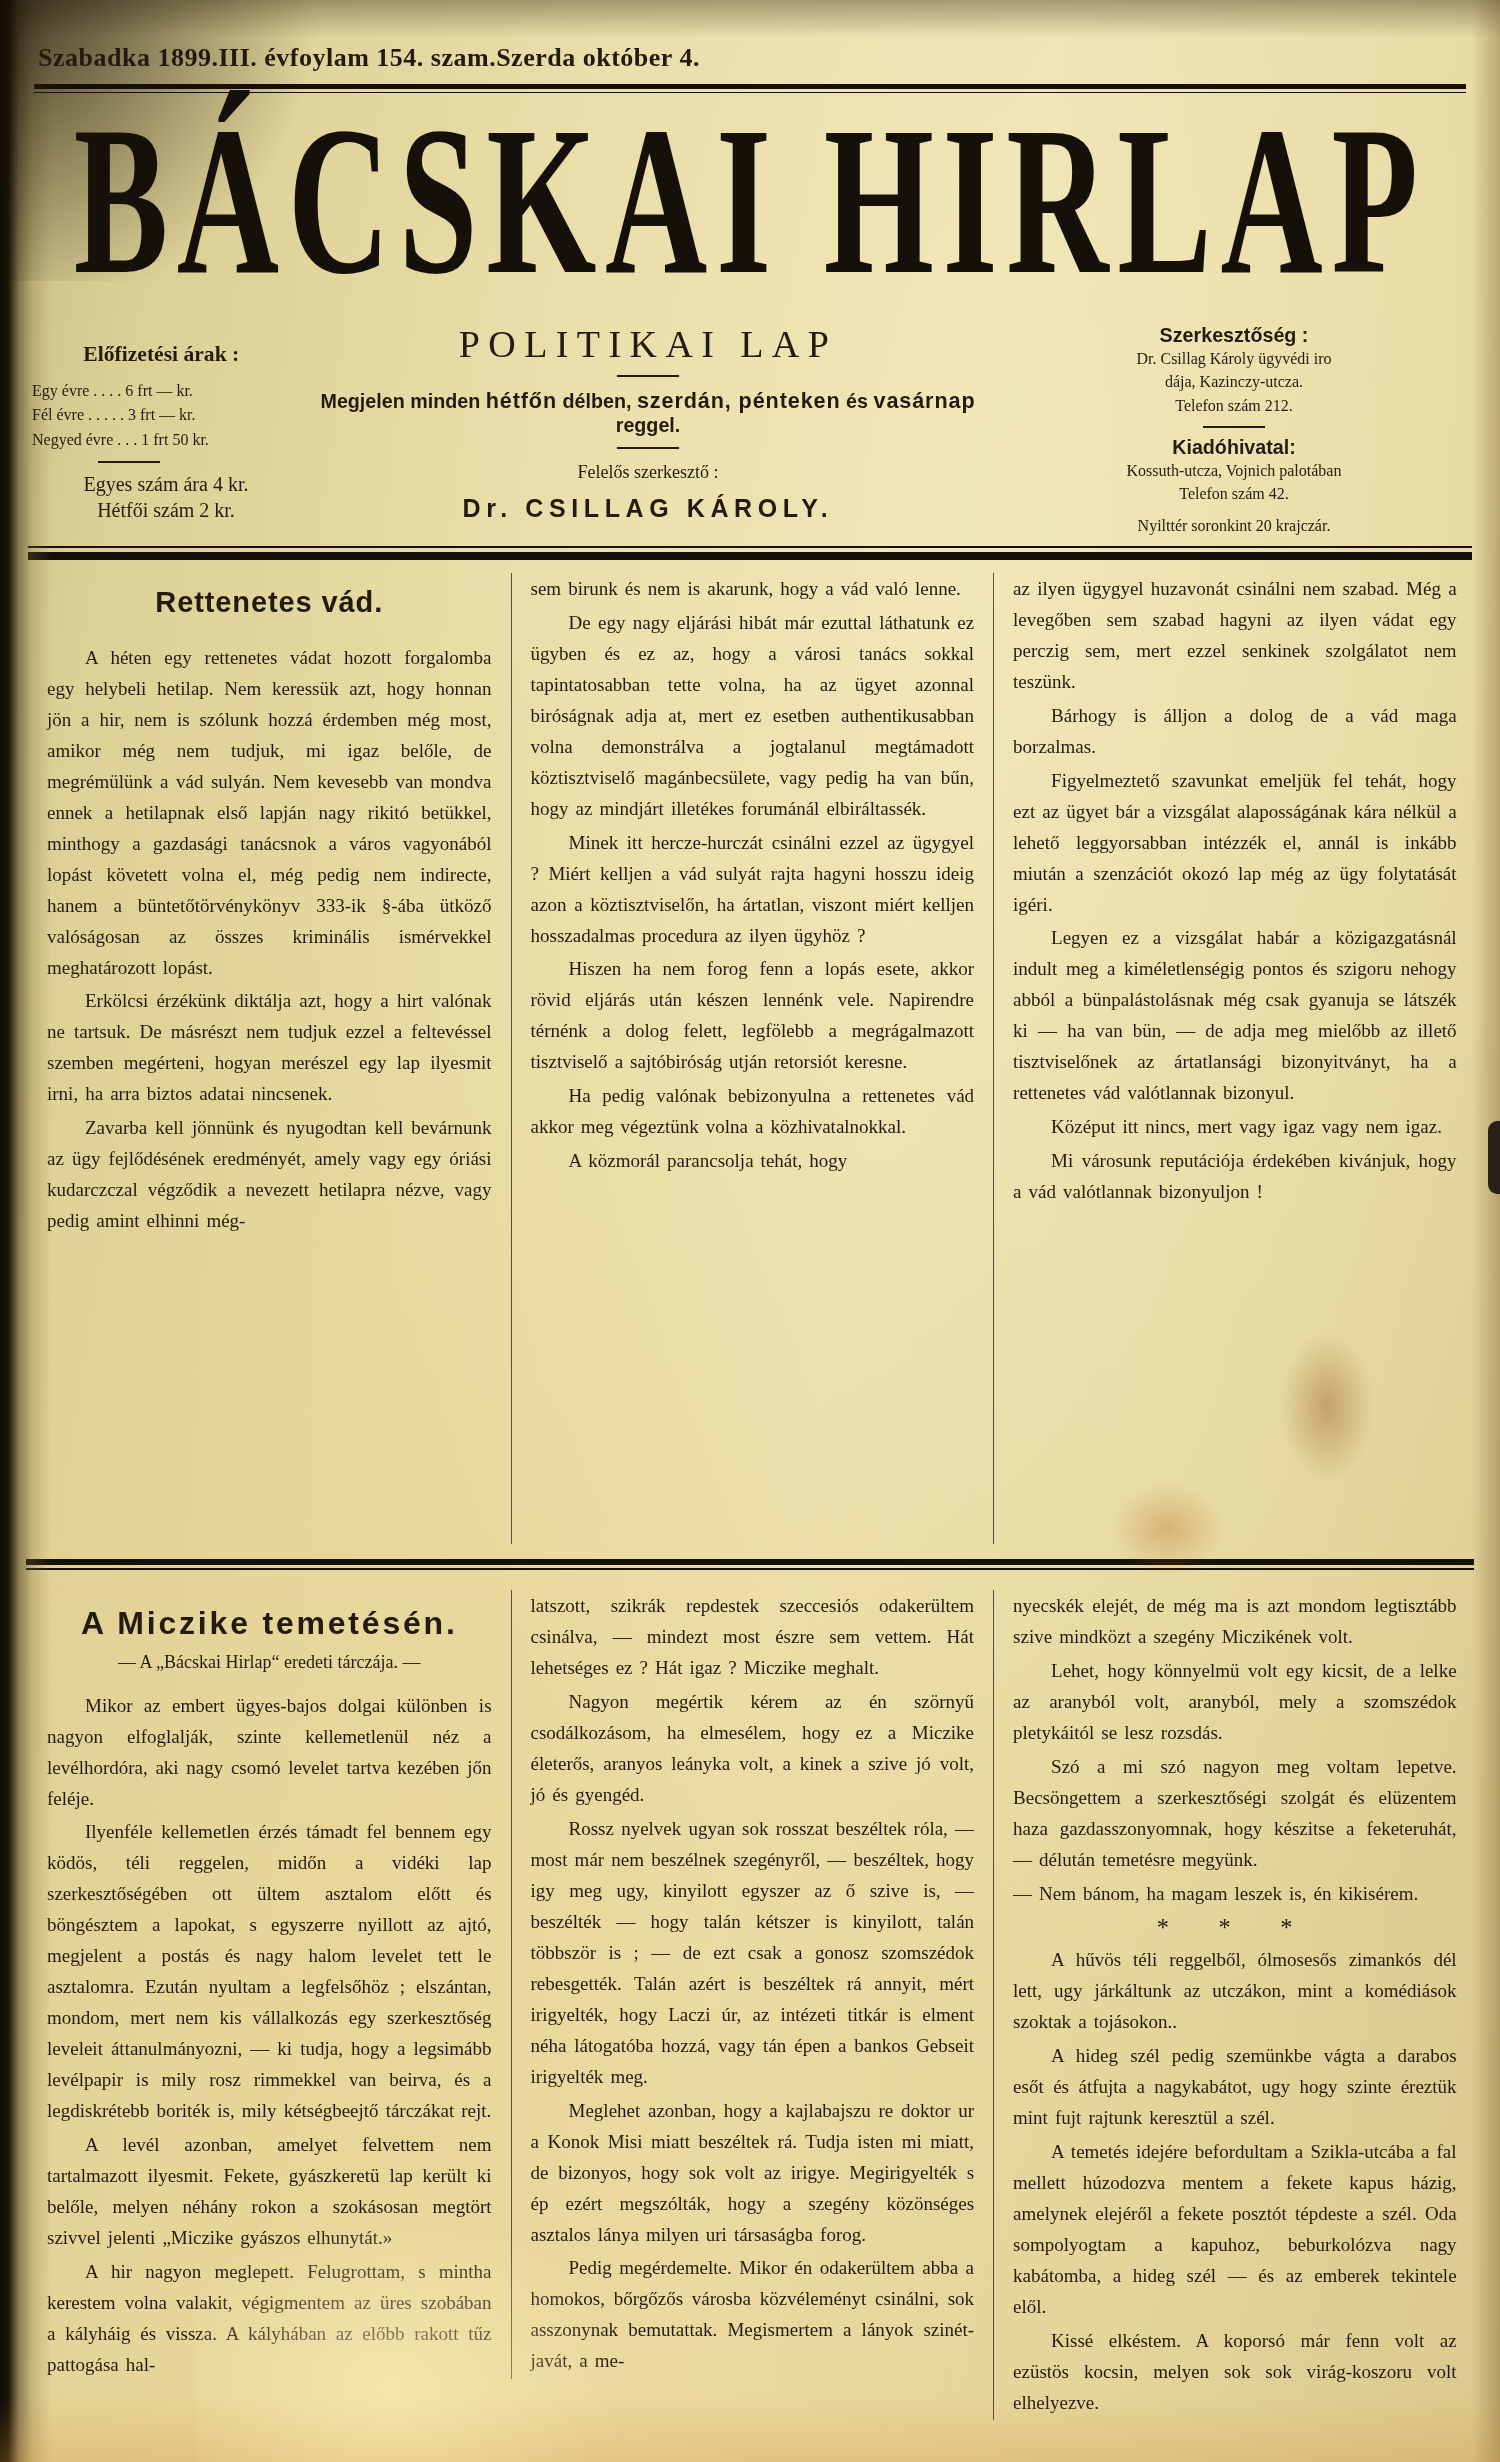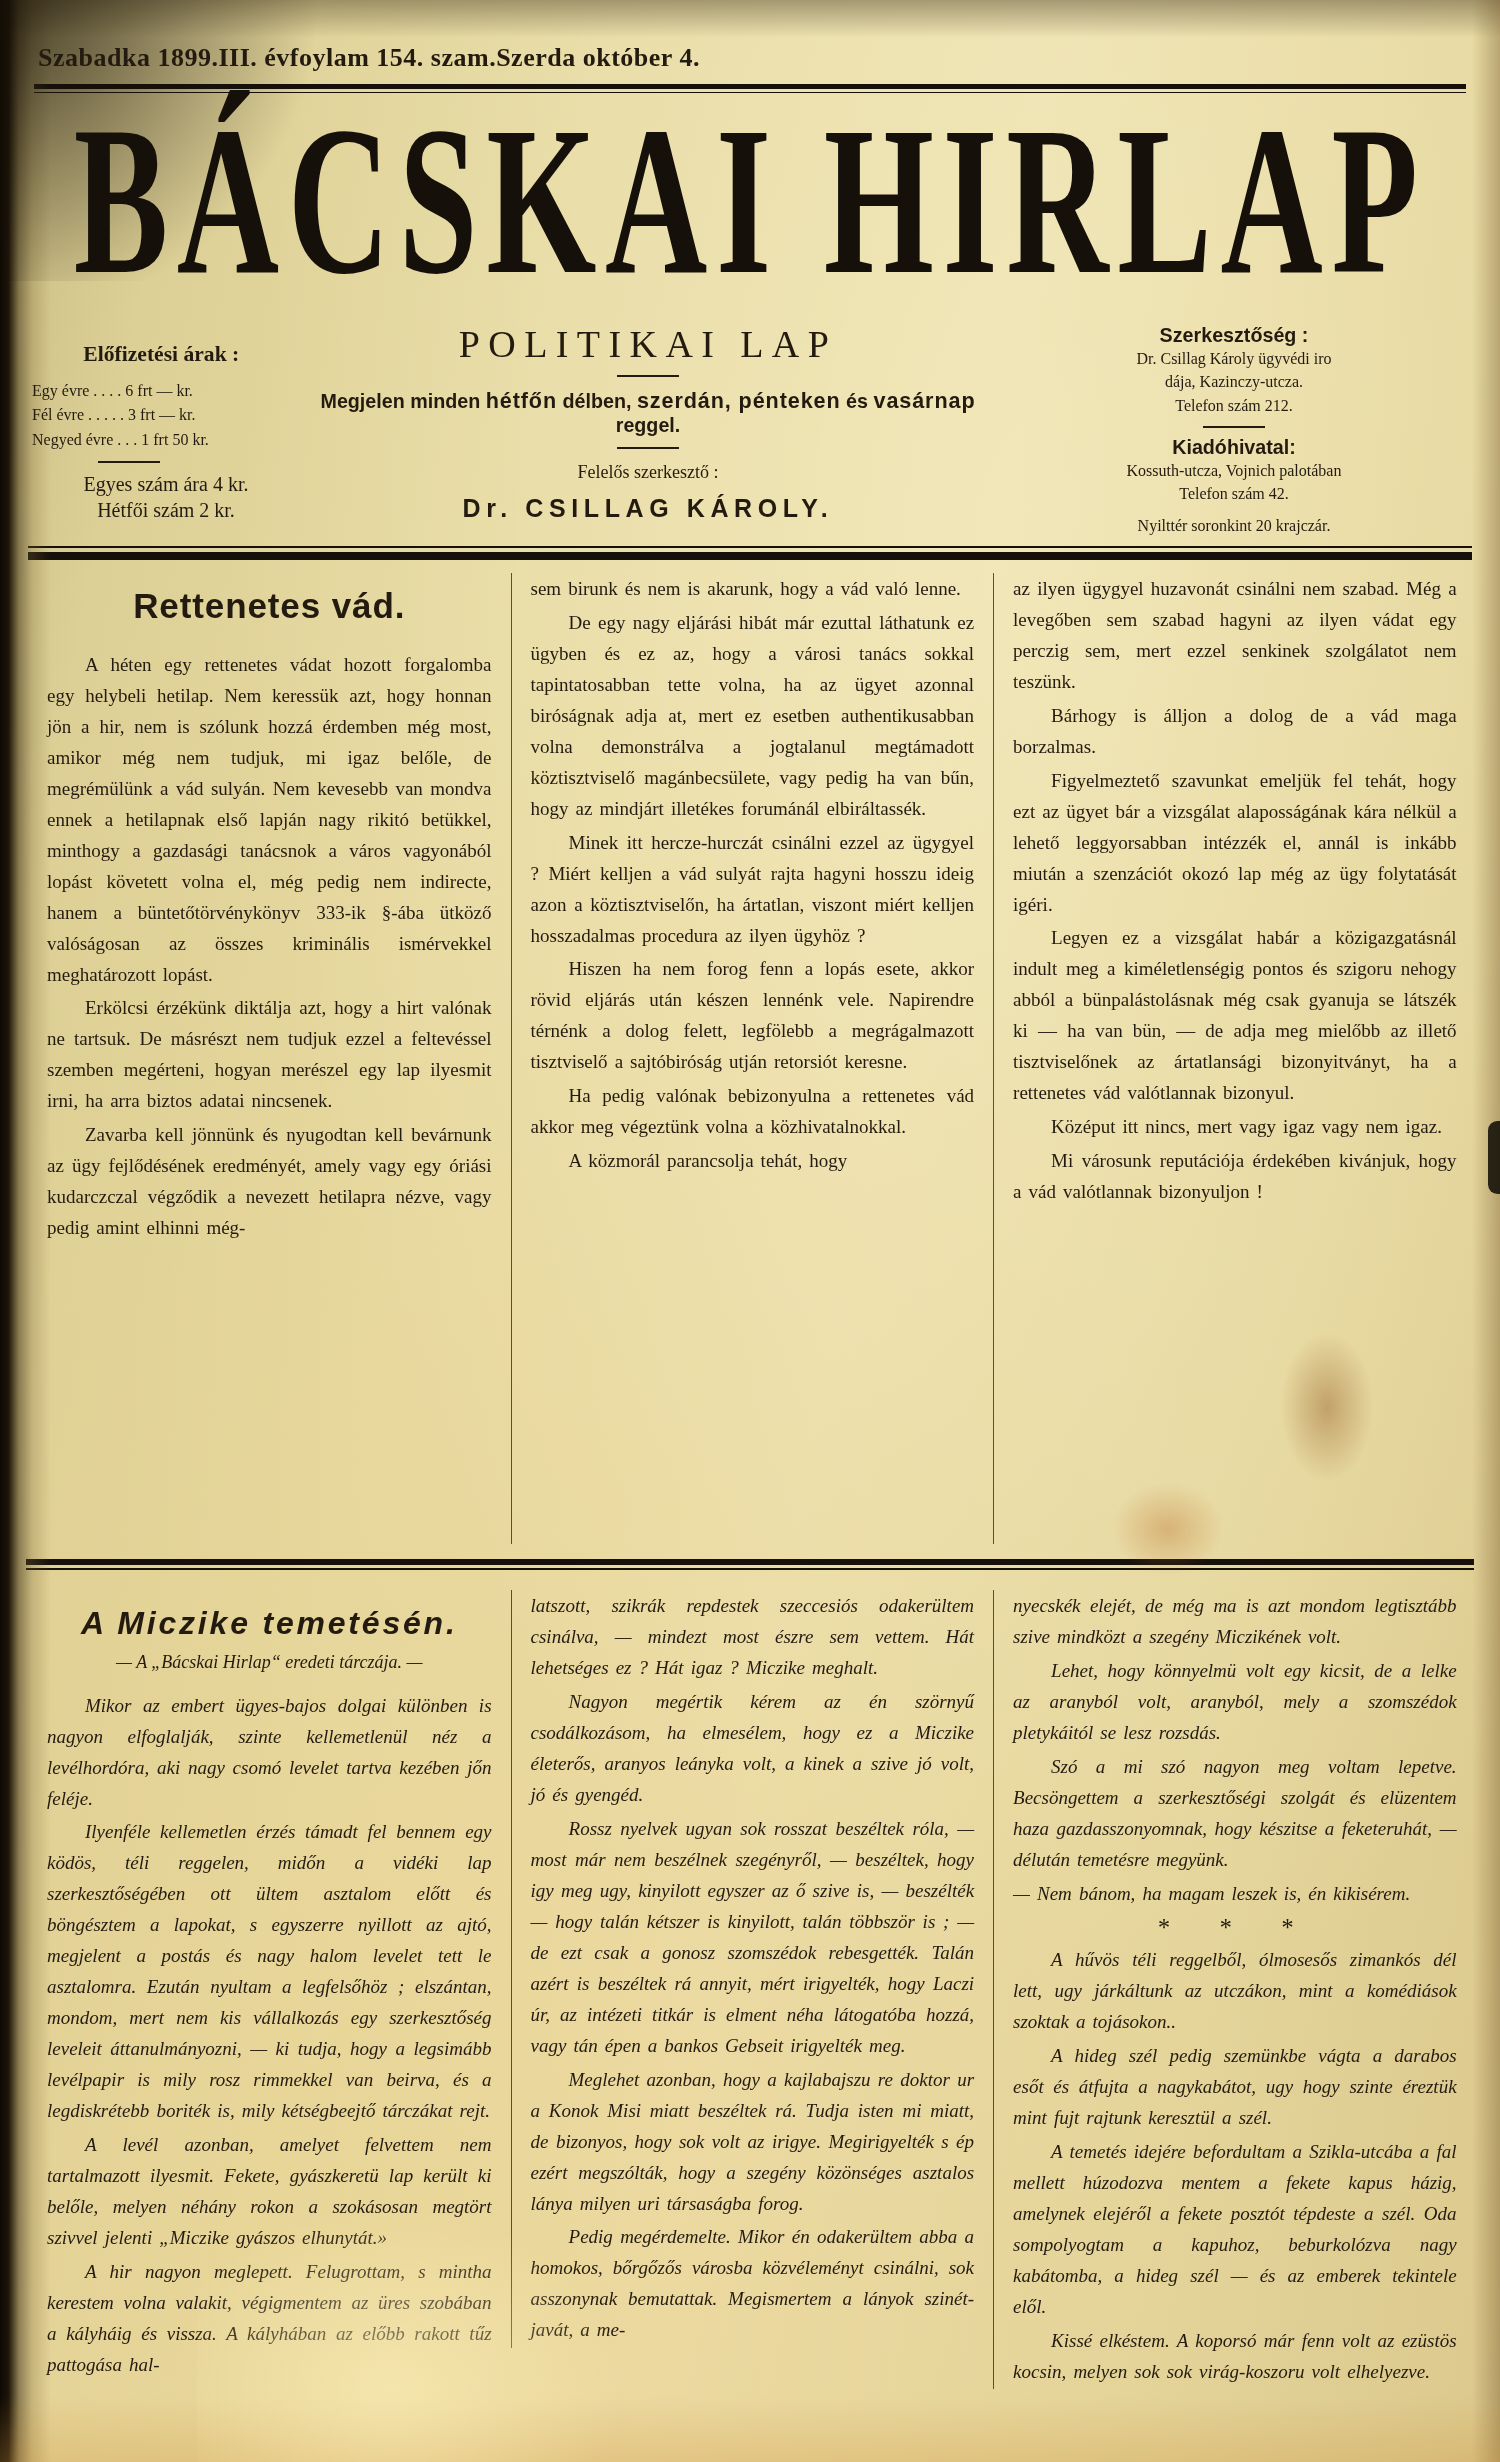--- a/index.html
+++ b/index.html
@@ -57,29 +57,29 @@
   .editor-label { font-size:18px; margin-top:13px; }
   .editor-name  { font-family:"Liberation Sans", sans-serif; font-weight:bold; font-size:25px; letter-spacing:5.6px; margin-top:11.3px; }
   .off-title { font-family:"Liberation Sans", sans-serif; font-weight:bold; font-size:19.7px; margin-top:3.8px; }
   .off-line  { font-size:16px; line-height:23.4px; }
   .off-note  { font-size:16px; margin-top:11.3px; }
   .rule-b { margin:0 28px; height:3.8px; border-top:2.8px solid #15100a; border-bottom:8.4px solid #15100a; }
 
   
   .cols { display:flex; padding:13px 24.4px 0 28px; }
   .cols-top { min-height:971px; }
-  .cols-bottom { align-items:flex-start;font-style:italic; }
+  .cols-bottom { align-items:flex-start; }
   .col { width:33.333%; box-sizing:border-box; padding:0 19px; }
   .col + .col { border-left:1.9px solid rgba(28,20,10,.7); }
   .para { font-size:19px; line-height:31px; text-align:justify; text-indent:38px;
     margin:0 0 2.8px 0; word-spacing:2.3px; }
   .para.cont { text-indent:0; }
   .para.dinkus { text-align:center; text-indent:0; letter-spacing:20.6px; font-size:24.4px;
     line-height:28px; margin:5.6px 0 1.9px; }
-  .article-title { font-family:"Liberation Sans", sans-serif; font-weight:bold; font-size:35px;
+  .article-title { font-family:"Liberation Sans", sans-serif; font-weight:bold; font-size:29px;
     text-align:center; margin:13px 0 22.5px; letter-spacing:0.9px; }
   .article2-title { font-family:"Liberation Sans", sans-serif; font-weight:bold; font-size:32px;
     text-align:center; margin:15px 0 9.4px; letter-spacing:2.8px; }
   .article-subtitle { font-size:18px; text-align:center; margin:0 0 17px; }
   .section-rule { margin:15px 26px 7.5px; height:2.8px; border-top:6.6px solid #15100a; border-bottom:2.8px solid #15100a; }
 </style>
 </head>
 <body>
 
 <div class="page">

